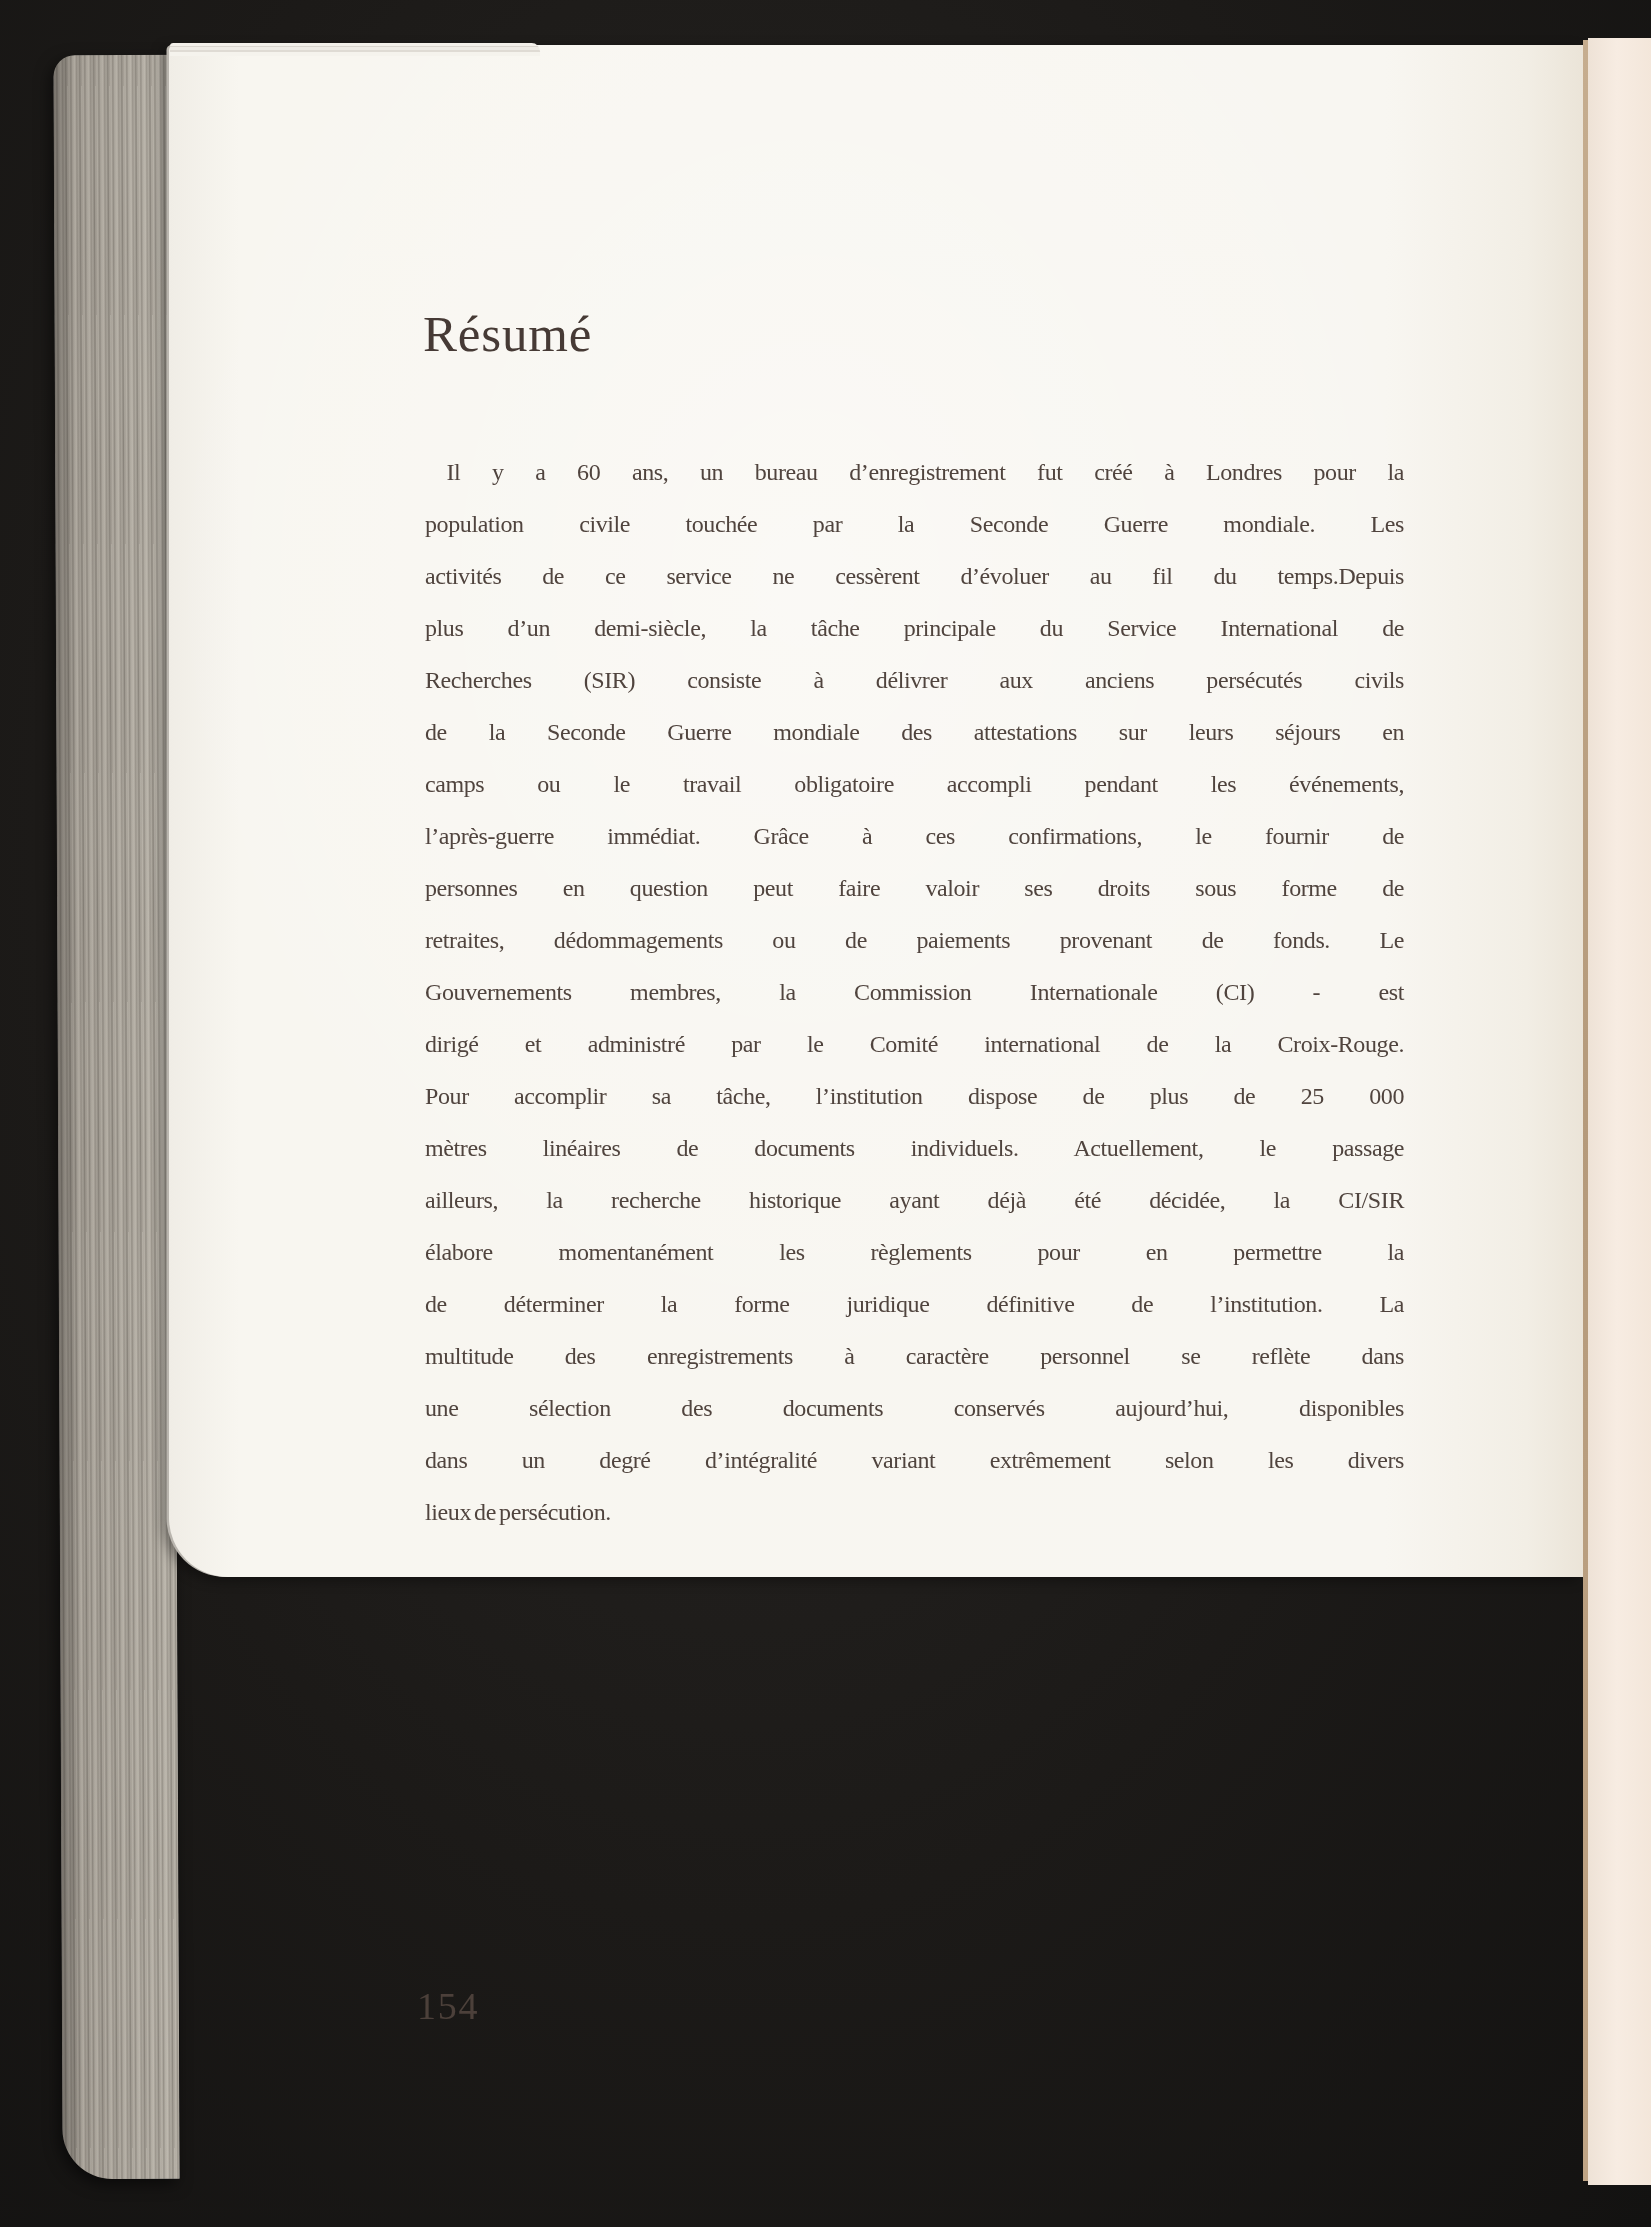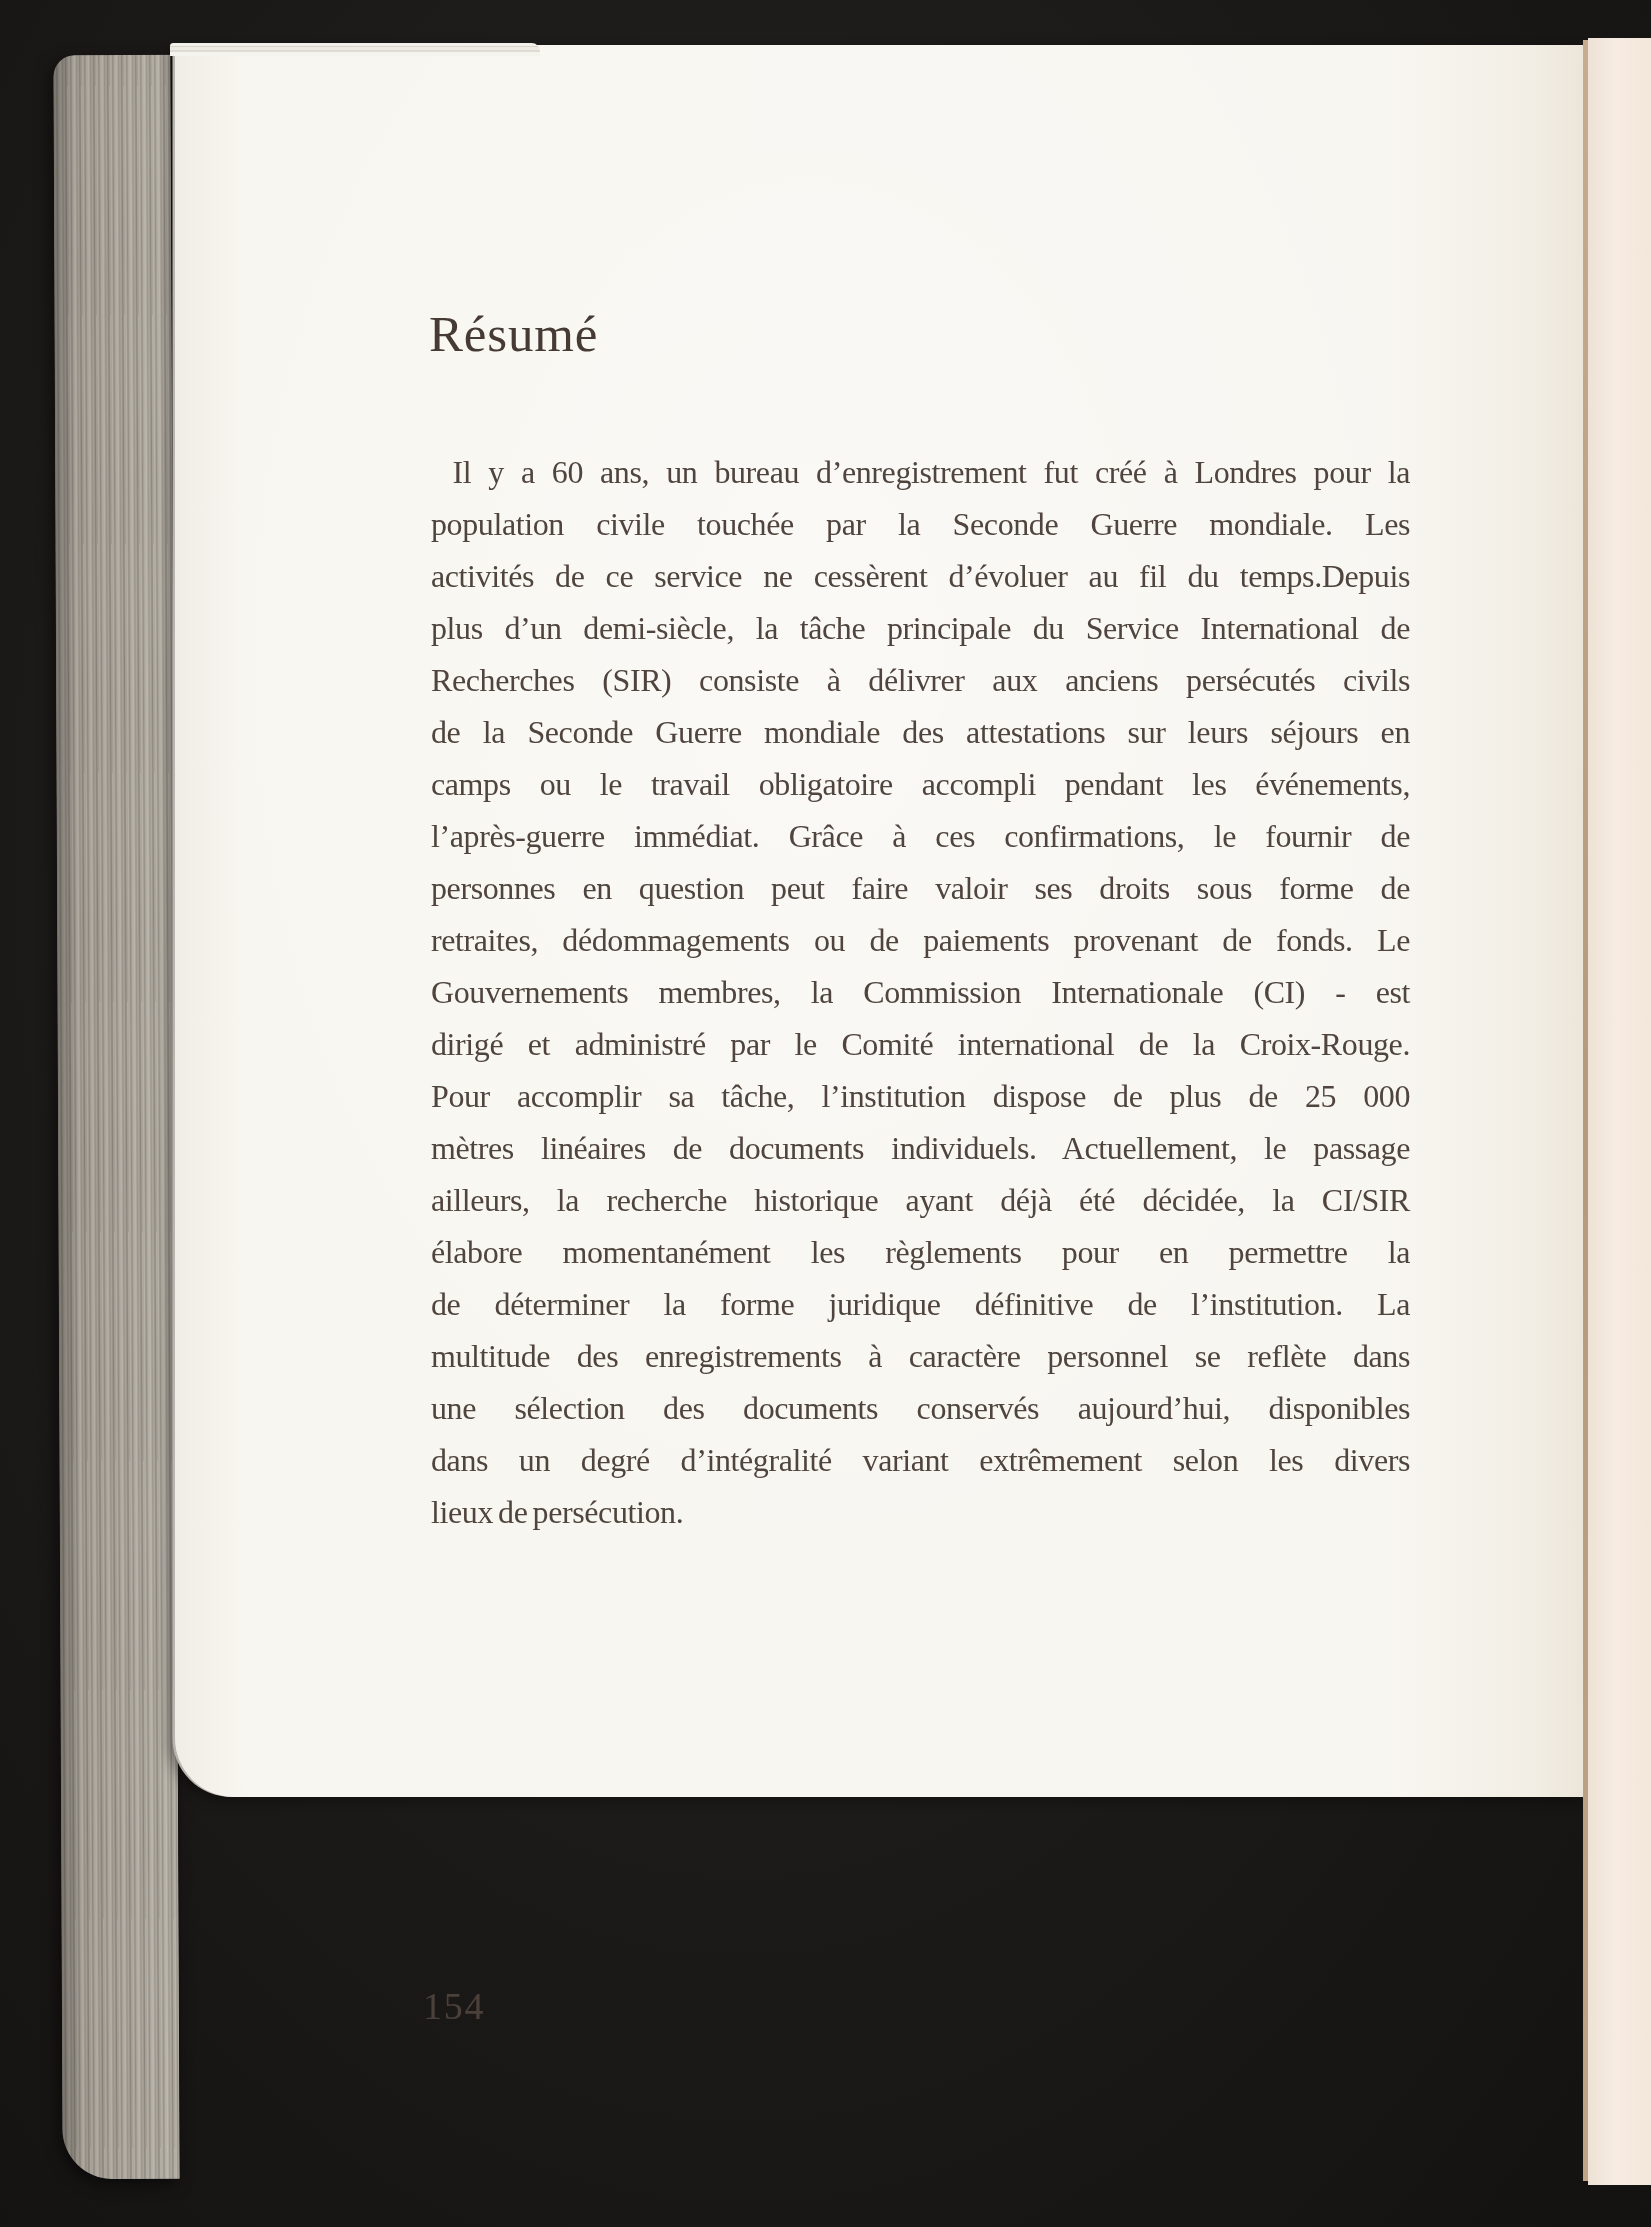--- a/index.html
+++ b/index.html
@@ -24,38 +24,37 @@
   }
   
   .under-edge{
     position:absolute;left:170px;top:43px;width:370px;height:13.2px;
     background:linear-gradient(180deg,#f3f0ea 0 2.5px,#d9d5ce 2.5px 4.1px,#eeebe5 4.1px 7.4px,#dfdbd4 7.4px 9px,#f5f3ed 9px);
     border-radius:3.3px 8.3px 0 0;
     z-index:3;
   }
   
   .page{
-    position:absolute;left:169px;top:45px;width:1414px;height:1752px;
+    position:absolute;left:169px;top:45px;width:1414px;height:1532px;
     background:
       radial-gradient(ellipse at 45% 35%, rgba(255,255,255,0.35) 0%, rgba(255,255,255,0) 60%),
       linear-gradient(90deg,#f0ede6 0%,#f8f6f0 5%,#f8f6f1 86%,#f2eee5 96%,#ebe4d8 100%);
     background-color:#f8f6f0;
     border-radius:5px 0 0 59px;
     box-shadow:-2.5px 0 0 #b9b5ae, -6.6px 3.3px 11.6px rgba(0,0,0,0.35);
     z-index:2;
-    margin-left:6px;
   }
   .title{
     position:absolute;left:254px;top:260px;margin:0;
     font-size:51px;line-height:58px;font-weight:normal;
     color:#463a35;letter-spacing:0.8px;
   }
   .body-text{
     position:absolute;left:256px;top:401px;width:979px;
-    font-size:32px;line-height:52px;color:#50443e;
+    font-size:24px;line-height:52px;color:#50443e;
     letter-spacing:-0.4px;word-spacing:-2.5px;
   }
   .body-text .line{
     text-align:justify;text-align-last:justify;text-justify:inter-word;
   }
   .body-text .line:first-child{text-indent:21.5px;}
   .body-text .line:last-child{text-align:center;text-align-last:left;}
   .folio{
     position:absolute;left:248px;top:1941px;
     font-size:38px;line-height:41px;color:#4c403a;letter-spacing:1.7px;

